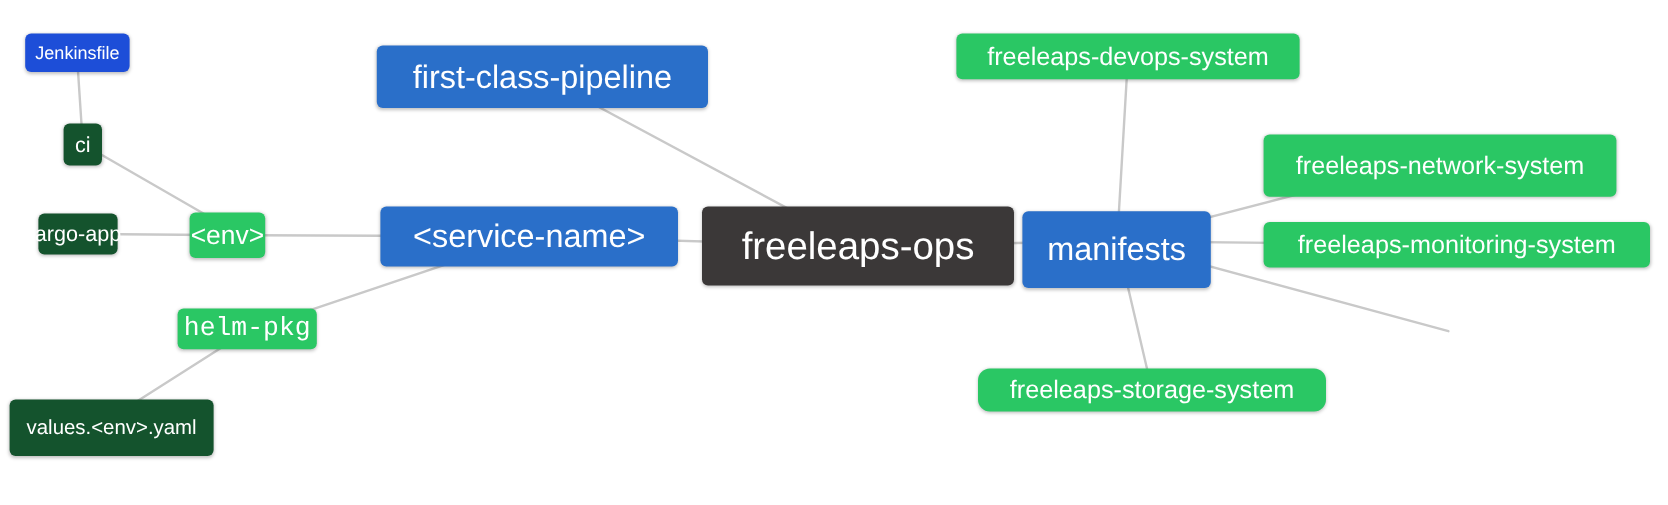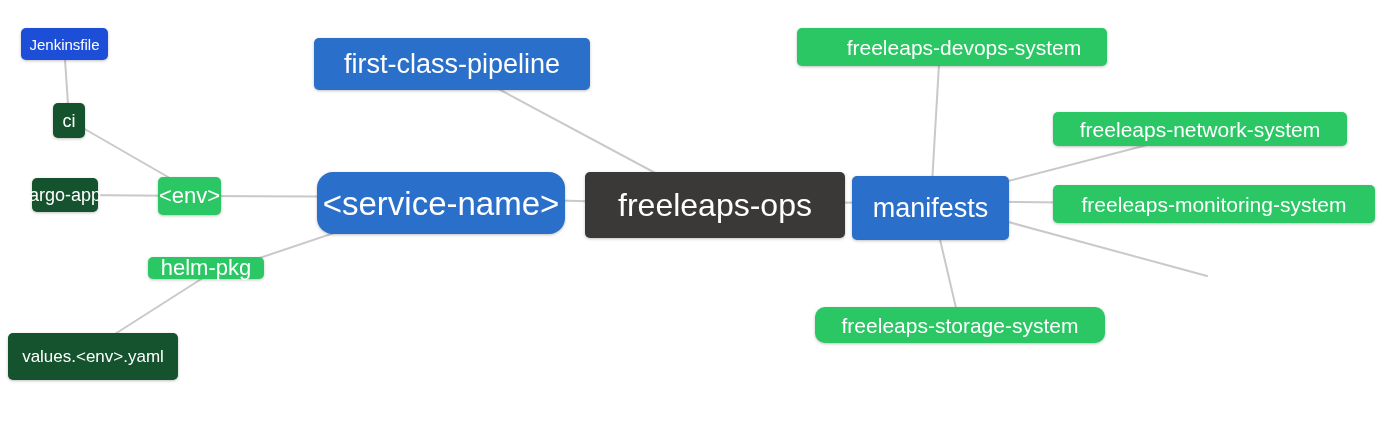--- a/index.html
+++ b/index.html
@@ -43,28 +43,28 @@
   .green  { background: #2ac764; }
   .red    { background: #14532d; }
   .orange { background: #1d4ed8; }
   .dark   { background: #3b3838; }
 
   
   #n-jenkinsfile          { left: 21px;   top: 28px;  width: 87px;  height: 32px; font-size: 15px; }
   #n-ci                   { left: 53px;   top: 103px; width: 32px;  height: 35px; font-size: 18px; }
   #n-argo-app             { left: 32px;   top: 178px; width: 66px;  height: 34px; font-size: 18px; }
   #n-env                  { left: 158px;  top: 177px; width: 63px;  height: 38px; font-size: 22px; }
-  #n-helm-pkg             { left: 148px;  top: 257px; width: 116px; height: 22px; font-size: 22px; }
+  #n-helm-pkg             { left: 148px;  top: 257px; width: 116px; height: 34px; font-size: 22px; font-family: Liberation Mono, monospace; }
   #n-values-yaml          { left: 8px;    top: 333px; width: 170px; height: 47px; font-size: 17px; }
   #n-first-class-pipeline { left: 314px;  top: 38px;  width: 276px; height: 52px; font-size: 27px; }
-  #n-service-name         { left: 317px;  top: 172px; width: 248px; height: 62px; font-size: 33px; border-radius: 16px; }
+  #n-service-name         { left: 317px;  top: 172px; width: 248px; height: 50px; font-size: 27px; }
   #n-freeleaps-ops        { left: 585px;  top: 172px; width: 260px; height: 66px; font-size: 32px; }
   #n-manifests            { left: 852px;  top: 176px; width: 157px; height: 64px; font-size: 27px; }
-  #n-devops-system        { left: 797px;  top: 28px;  width: 286px; height: 38px; font-size: 21px; padding-left: 24px; }
-  #n-network-system       { left: 1053px; top: 112px; width: 294px; height: 34px; font-size: 21px; }
+  #n-devops-system        { left: 797px;  top: 28px;  width: 286px; height: 38px; font-size: 21px; }
+  #n-network-system       { left: 1053px; top: 112px; width: 294px; height: 52px; font-size: 21px; }
   #n-monitoring-system    { left: 1053px; top: 185px; width: 322px; height: 38px; font-size: 21px; }
   #n-controls-system      { left: 1060px; top: 258px; width: 293px; height: 37px; font-size: 21px; }
   #n-storage-system       { left: 815px;  top: 307px; width: 290px; height: 36px; font-size: 21px; border-radius: 10px; }
 </style>
 </head>
 <body>
 
 <div class="canvas">
 
   <svg class="edges" viewBox="0 0 1390 421" xmlns="http://www.w3.org/2000/svg">

